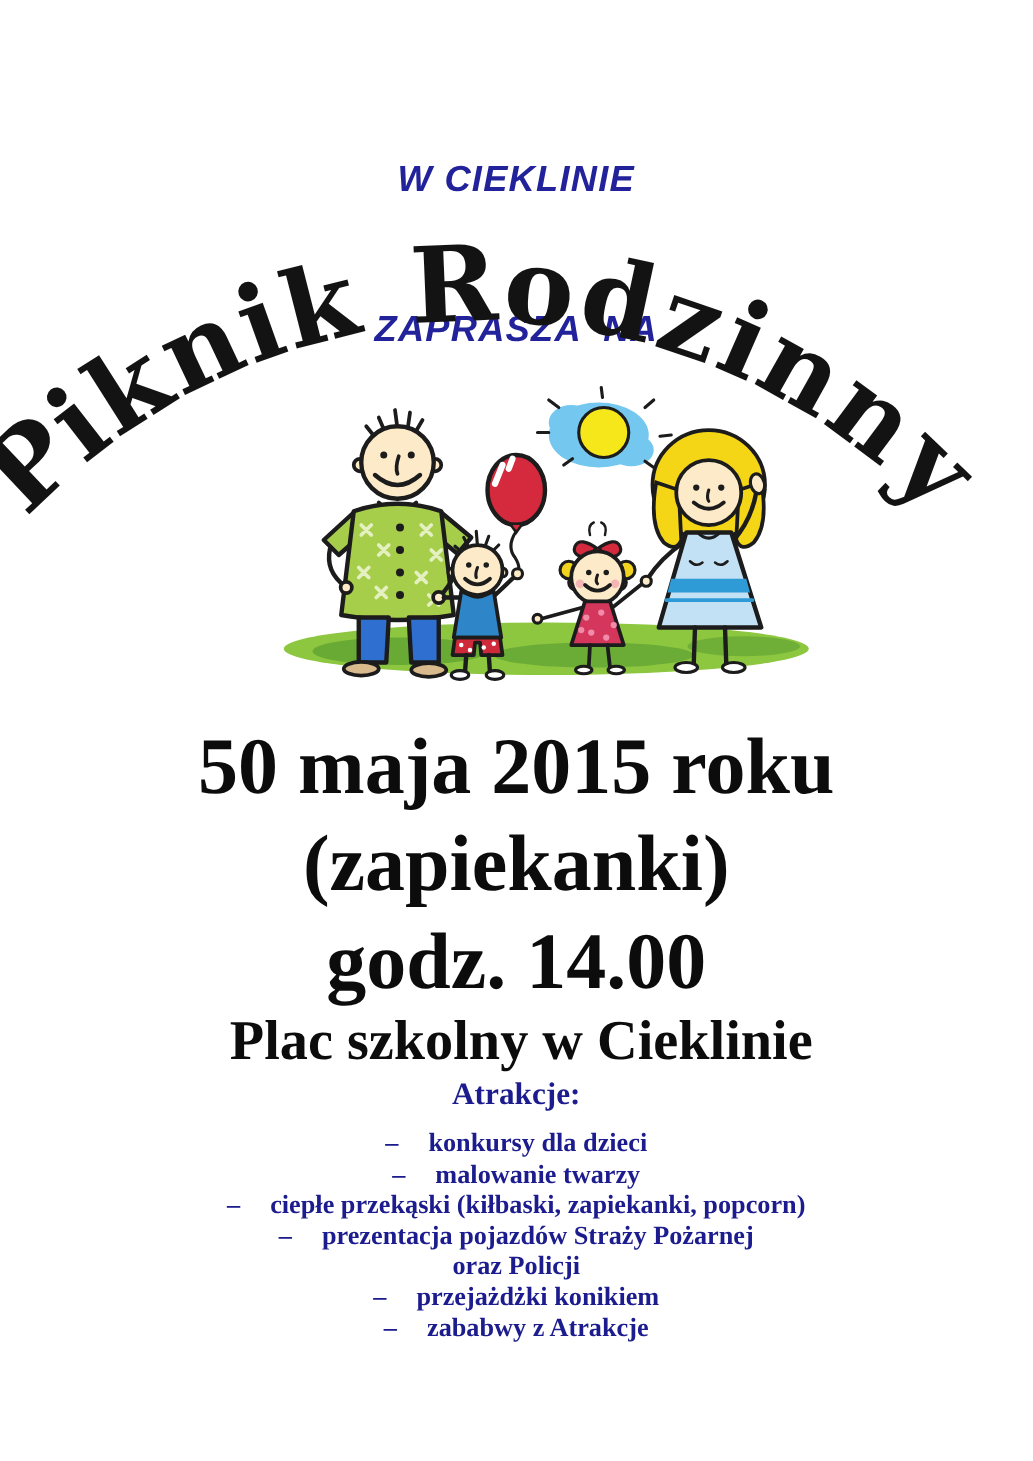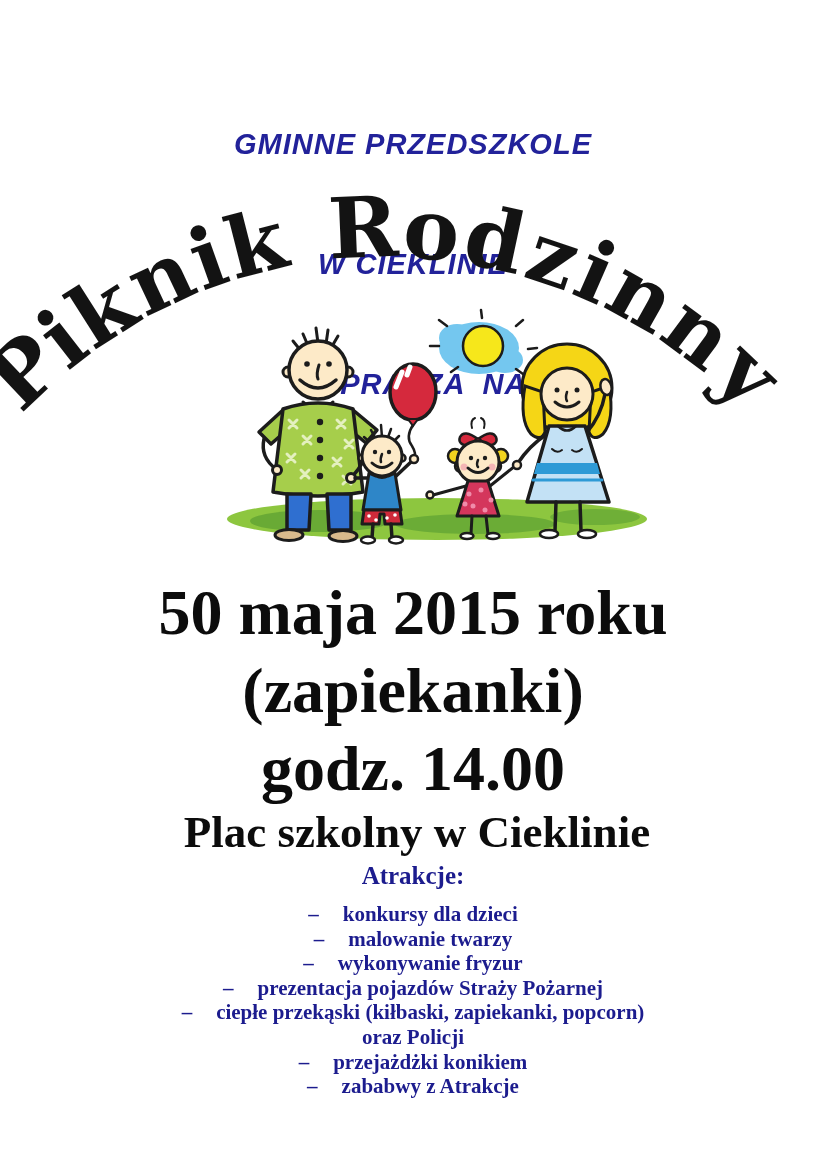--- a/index.html
+++ b/index.html
@@ -40,21 +40,20 @@
   .attractions-heading { margin:0 0 5px 0; font-size:25px; line-height:28px; font-weight:bold; }
   .attractions-list { list-style:none; margin:12px; padding:0; font-weight:bold; font-size:21px; line-height:24.6px; }
   .attractions-list .dash { display:inline-block; margin-right:24px; font-weight:bold; }
 </style>
 </head>
 <body>
 
 <div class="poster">
 
   <header class="header">
-    <div>GMINNE PRZEDSZKOLE</div>
     <div>W CIEKLINIE</div>
     <div>ZAPRASZA  NA</div>
   </header>
 
   <div class="arch" id="arch">
       <span style="left: 52.7794px; top: 402.026px; margin-left: -31.5px; margin-top: -84px; transform: rotate(-43.35deg);">P</span>
       <span style="left: 88.2838px; top: 371.619px; margin-left: -16px; margin-top: -84px; transform: rotate(-37.81deg);">i</span>
       <span style="left: 125.371px; top: 345.529px; margin-left: -29px; margin-top: -84px; transform: rotate(-32.44deg);">k</span>
       <span style="left: 178.588px; top: 316.221px; margin-left: -30.5px; margin-top: -84px; transform: rotate(-25.24deg);">n</span>
       <span style="left: 222.223px; top: 298.193px; margin-left: -16px; margin-top: -84px; transform: rotate(-19.65deg);">i</span>
@@ -205,22 +204,21 @@
     <div>godz. 14.00</div>
   </section>
 
   <div class="place">Plac szkolny w Cieklinie</div>
 
   <section class="attractions">
     <h2 class="attractions-heading">Atrakcje:</h2>
     <ul class="attractions-list" id="attractions-list">
         <li><span class="dash">–</span><span>konkursy dla dzieci</span></li>
         <li><span class="dash">–</span><span>malowanie twarzy</span></li>
-        <li><span class="dash">–</span><span>wykonywanie fryzur</span></li>
+        <li><span class="dash">–</span><span>ciepłe przekąski (kiłbaski, zapiekanki, popcorn)</span></li>
         <li><span class="dash">–</span><span>prezentacja pojazdów Straży Pożarnej</span></li>
-        <li><span class="dash">–</span><span>ciepłe przekąski (kiłbaski, zapiekanki, popcorn)</span></li>
         <li><span>oraz Policji</span></li>
         <li><span class="dash">–</span><span>przejażdżki konikiem</span></li>
         <li><span class="dash">–</span><span>zababwy z Atrakcje</span></li>
       </ul>
   </section>
 
 </div>
 
 </body></html>

